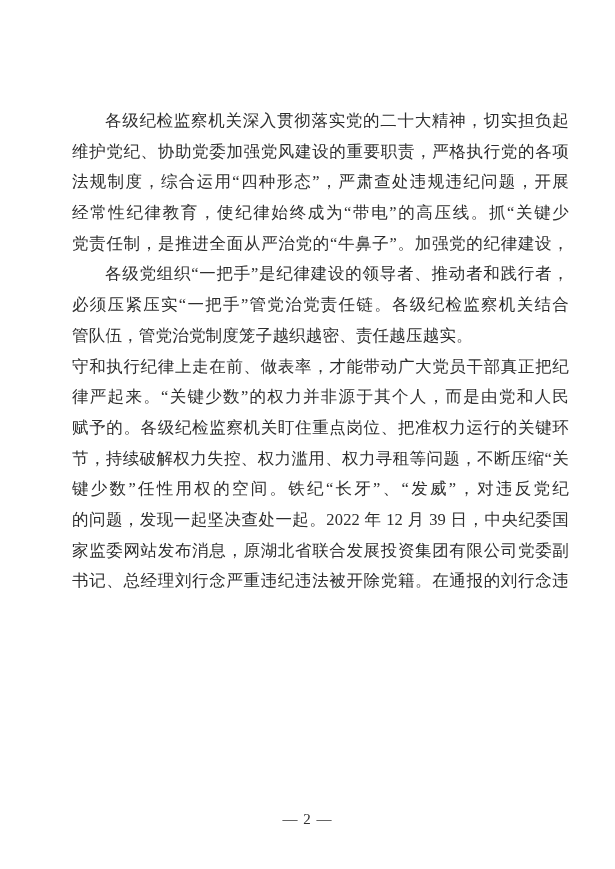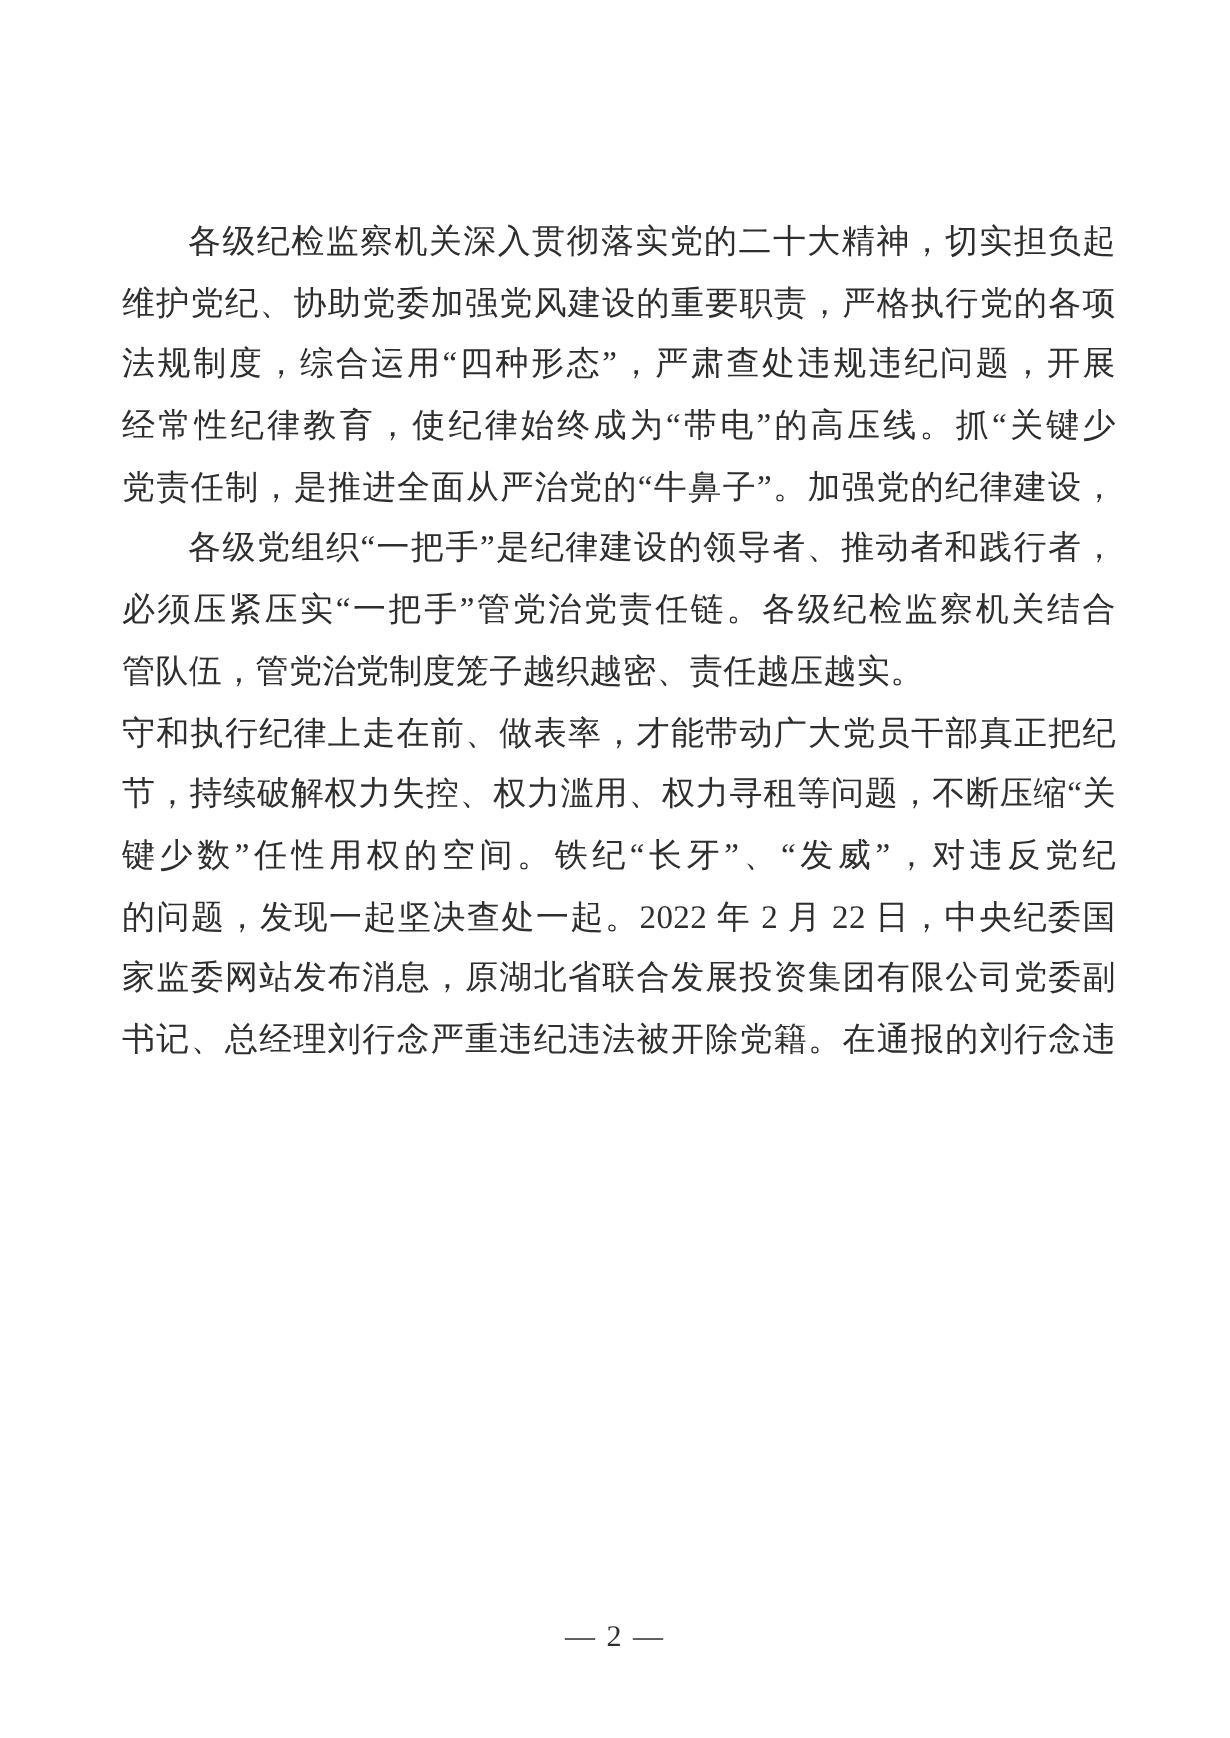--- a/index.html
+++ b/index.html
@@ -11,21 +11,21 @@
     position: relative;
     width: 615px;
     height: 869px;
     background: #ffffff;
     font-family: "Liberation Serif", "DejaVu Serif", serif;
     color: #2e2e2e;
     overflow: hidden;
   }
   .text-block {
     position: absolute;
-    left: 61px;
+    left: 72px;
     top: 106px;
     width: 497px;
   }
   .para {
     margin: 0;
     padding: 0;
   }
   .line {
     font-size: 16.5px;
     line-height: 30.7px;
@@ -70,23 +70,25 @@
     </div>
 
     <div class="para">
       <div class="line first">各级党组织“一把手”是纪律建设的领导者、推动者和践行者，</div>
       <div class="line">必须压紧压实“一把手”管党治党责任链。各级纪检监察机关结合</div>
       <div class="line plast">管队伍，管党治党制度笼子越织越密、责任越压越实。</div>
     </div>
 
     <div class="para">
       <div class="line">守和执行纪律上走在前、做表率，才能带动广大党员干部真正把纪</div>
+      <div class="line">律严起来。“关键少数”的权力并非源于其个人，而是由党和人民</div>
+      <div class="line">赋予的。各级纪检监察机关盯住重点岗位、把准权力运行的关键环</div>
       <div class="line">节，持续破解权力失控、权力滥用、权力寻租等问题，不断压缩“关</div>
       <div class="line">键少数”任性用权的空间。铁纪“长牙”、“发威”，对违反党纪</div>
-      <div class="line">的问题，发现一起坚决查处一起。2022 年 2 月 22 日，中央纪委国</div>
+      <div class="line">的问题，发现一起坚决查处一起。2022 年 12 月 39 日，中央纪委国</div>
       <div class="line">家监委网站发布消息，原湖北省联合发展投资集团有限公司党委副</div>
       <div class="line">书记、总经理刘行念严重违纪违法被开除党籍。在通报的刘行念违</div>
     </div>
 
   </div>
 
   <div class="footer">
     <span>— 2 —</span>
   </div>
 

